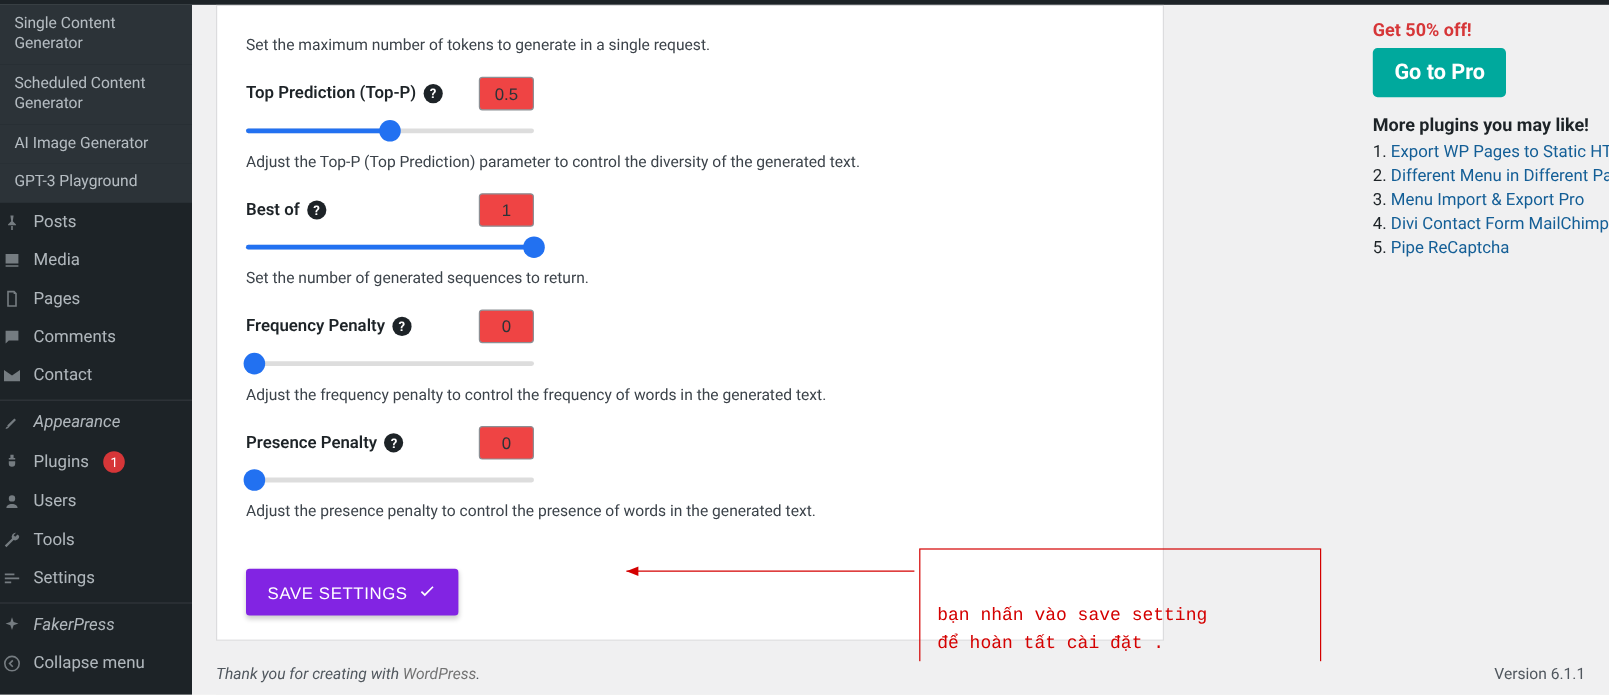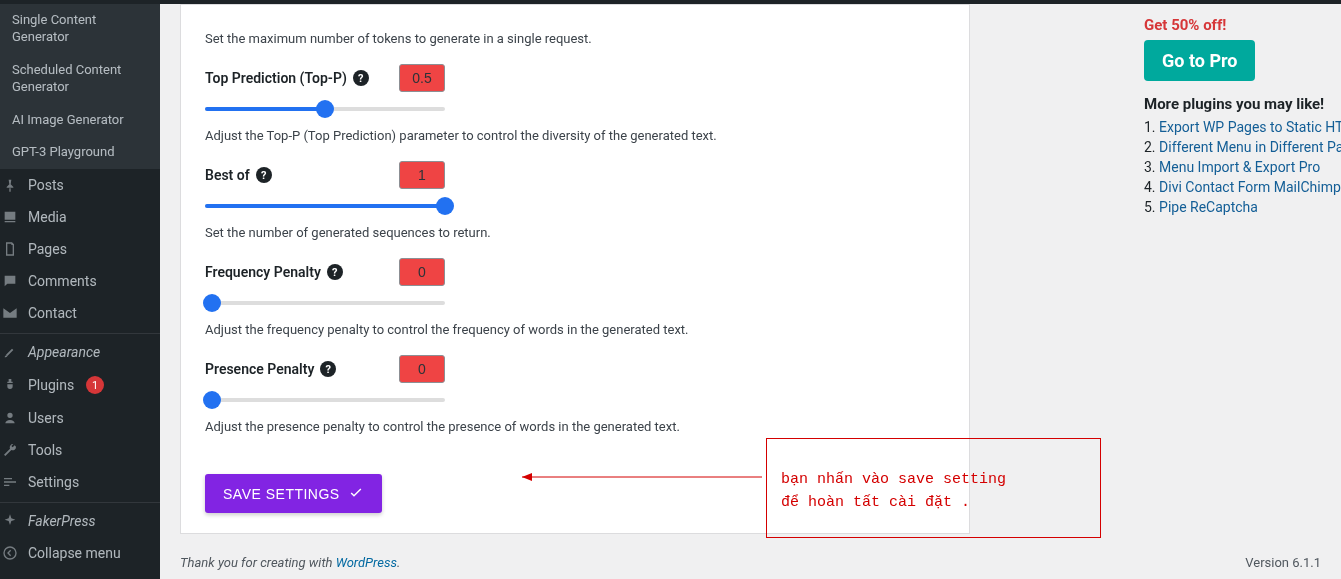--- a/index.html
+++ b/index.html
@@ -28,25 +28,25 @@
 .slider .thumb { position: absolute; top: -2px; width: 18px; height: 18px; border-radius: 50%; background: #2271f1; transform: translateX(-50%); cursor: pointer; }
 .desc { margin-top: 12px; margin-bottom: 18px; font-size: 13px; color: #3c434a; }
 .savebtn { margin-top: 22px; background: #8224e3; color: #fff; border: none; border-radius: 3px; padding: 10px 18px; font-size: 14px; letter-spacing: .5px; display: inline-flex; align-items: center; gap: 8px; cursor: pointer; box-shadow: 0 2px 4px rgba(0,0,0,.2); }
 .sideright { position: absolute; left: 984px; top: 12px; width: 340px; font-size: 14px; }
 .sideright .off { color: #d63638; font-weight: 700; font-size: 15px; }
 .sideright .gobtn { display: inline-block; background: #00a99d; color: #fff; font-weight: 700; font-size: 18px; padding: 10px 18px; border-radius: 4px; margin-top: 6px; cursor: pointer; }
 .sideright .moretitle { font-weight: 700; font-size: 15px; color: #1d2327; margin-top: 14px; margin-bottom: 6px; }
 .sideright ol { list-style: none; }
 .sideright ol li { margin-bottom: 4px; color: #1d2327; }
 .sideright ol a { color: #135e96; text-decoration: none; }
-.annot { position: absolute; border: 1px solid #d40000; left: 606px; top: 434px; width: 335px; height: 100px; padding: 30px 14px 10px 14px; font-family: "Courier New", monospace; color: #d40000; font-size: 15px; line-height: 1.5; }
+.annot { position: absolute; border: 1px solid #d40000; left: 606px; top: 453px; width: 335px; height: 100px; padding: 45px 14px 10px 14px; font-family: "Courier New", monospace; color: #d40000; font-size: 15px; line-height: 1.5; }
 .arrow { position: absolute; top: 466px; left: 362px; width: 240px; height: 10px; }
 .arrow svg { overflow: visible; }
 .footer { position: absolute; left: 180px; bottom: 0; right: 0; height: 28px; background: #f0f0f1; color: #50575e; font-style: italic; font-size: 13px; padding: 4px 20px 0 0; display: flex; justify-content: space-between; }
-.footer a { color: #0369a1; text-decoration: none; font-style: italic; }
+.footer a { color: #737373; text-decoration: none; font-style: italic; }
 .footer .ver { font-style: normal; }
 svg.ic { width: 16px; height: 16px; fill: currentColor; }
 </style>
 </head>
 <body>
 
 <div class="topbar"></div>
 <div class="wrap">
   <div class="sidebar">
     <div id="subitems">

